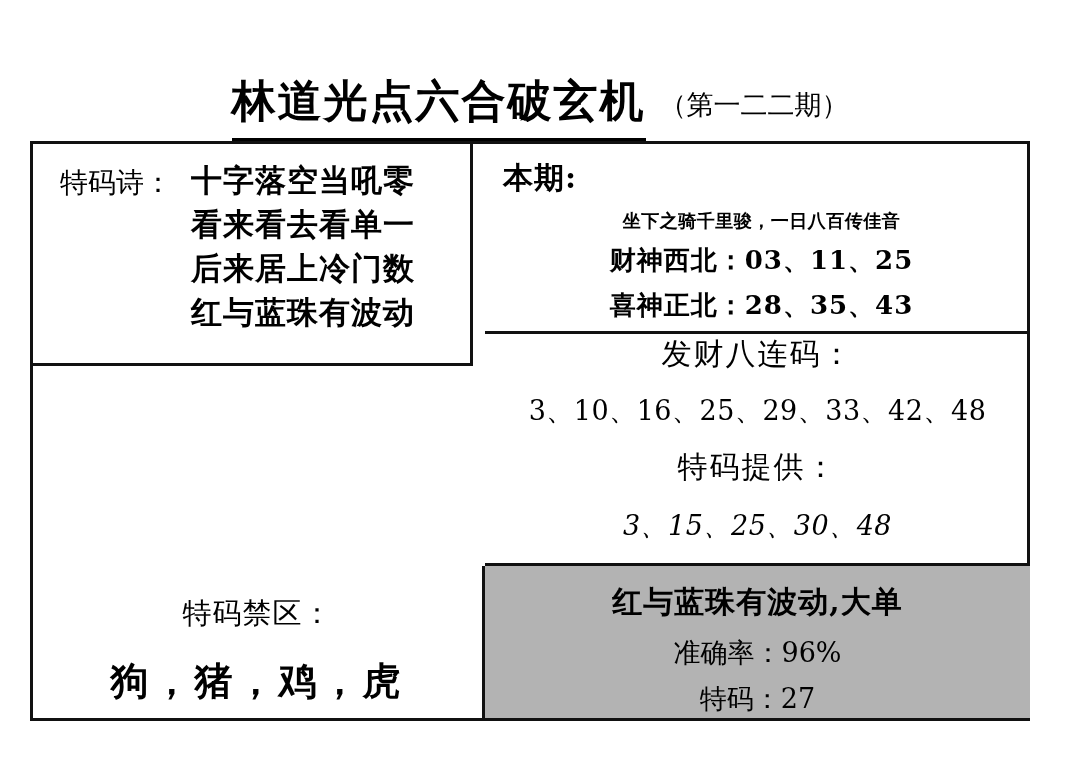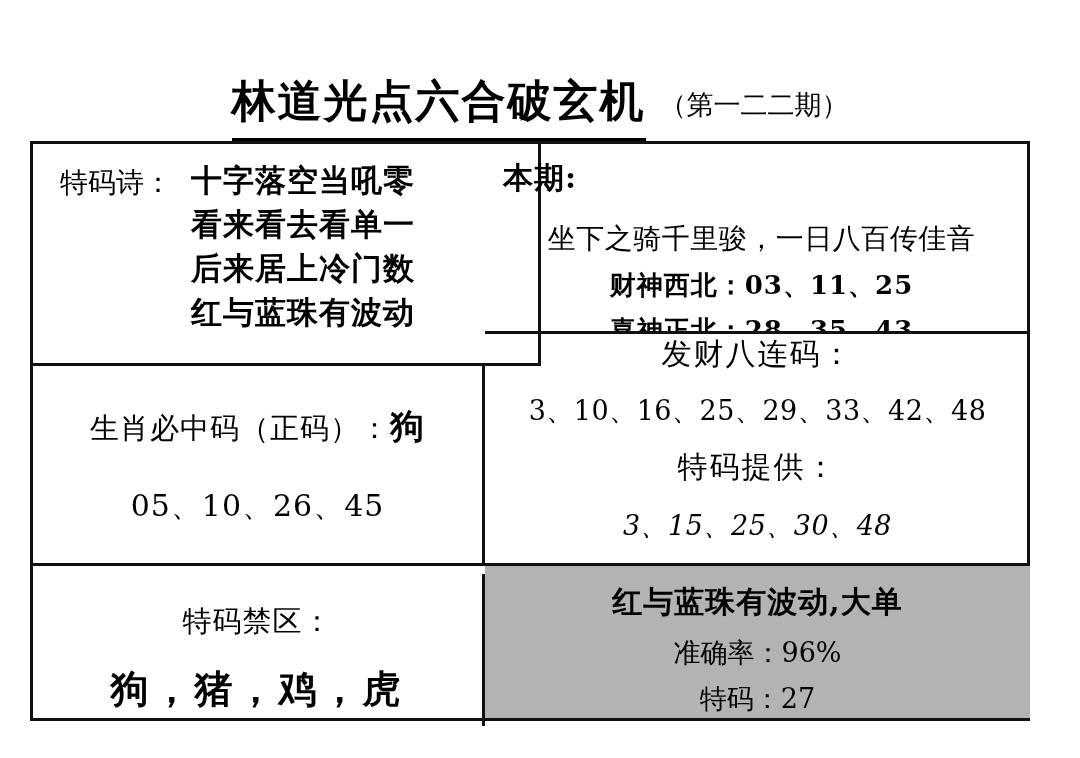--- a/index.html
+++ b/index.html
@@ -56,21 +56,21 @@
 
   .cell {
     position: absolute;
     box-sizing: border-box;
     overflow: hidden;
   }
 
   
   .c-poem {
     left: 0; top: 0;
-    width: 508px; height: 222px;
+    width: 440px; height: 222px;
     border-right: 3px solid #111;
     border-bottom: 3px solid #111;
     display: flex;
     align-items: flex-start;
   }
   .poem-label {
     font-size: 28px;
     padding: 22px 0 0 8px;
     width: 150px;
     text-align: center;
@@ -105,21 +105,20 @@
     margin-top: 36px;
     letter-spacing: 1px;
   }
 
   .c-forbid {
     left: 0; top: 422px;
     width: 452px; height: 152px;
     border-right: 3px solid #111;
     text-align: center;
     padding-top: 28px;
-    margin-top: 8px;
   }
   .forbid-title {
     font-size: 29px;
     letter-spacing: 1px;
   }
   .forbid-items {
     font-size: 38px;
     font-weight: bold;
     margin-top: 22px;
     letter-spacing: 4px;
@@ -131,24 +130,24 @@
     width: 545px; height: 190px;
     border-bottom: 3px solid #111;
     padding: 14px 10px 0 18px;
   }
   .cur-head {
     font-size: 30px;
     font-weight: bold;
     letter-spacing: 1px;
   }
   .cur-phrase {
-    font-size: 28px;
-    font-weight: normal;
-    text-align: center;
-    margin-top: 21px;
+    font-size: 18px;
+    font-weight: bold;
+    text-align: center;
+    margin-top: 10px;
     letter-spacing: 0.5px;
   }
   .cur-line {
     font-size: 26px;
     font-weight: bold;
     text-align: center;
     margin-top: 10px;
     letter-spacing: 1px;
   }
 
@@ -214,26 +213,20 @@
     <div class="cell c-poem">
       <div class="poem-label">特码诗：</div>
       <div class="poem-lines">
         <div>十字落空当吼零</div>
         <div>看来看去看单一</div>
         <div>后来居上冷门数</div>
         <div>红与蓝珠有波动</div>
       </div>
     </div>
 
-    <div class="cell c-zodiac">
-      <div class="zodiac-title">
-        <span>生肖必中码（正码）：</span><span class="big">狗</span>
-      </div>
-      <div class="zodiac-nums">05、10、26、45</div>
-    </div>
 
     <div class="cell c-forbid">
       <div class="forbid-title">特码禁区：</div>
       <div class="forbid-items">狗，猪，鸡，虎</div>
     </div>
 
     <div class="cell c-current">
       <div class="cur-head">本期:</div>
       <div class="cur-phrase">坐下之骑千里骏，一日八百传佳音</div>
       <div class="cur-line">财神西北：03、11、25</div>

